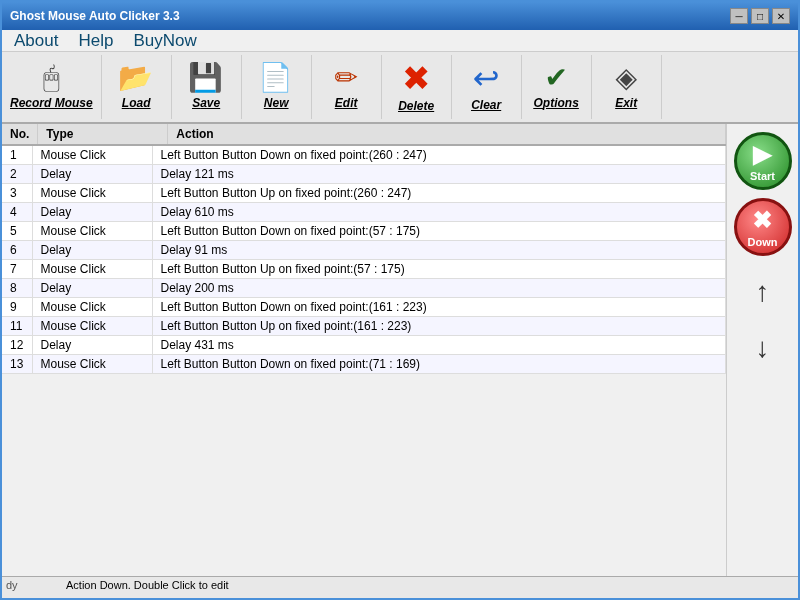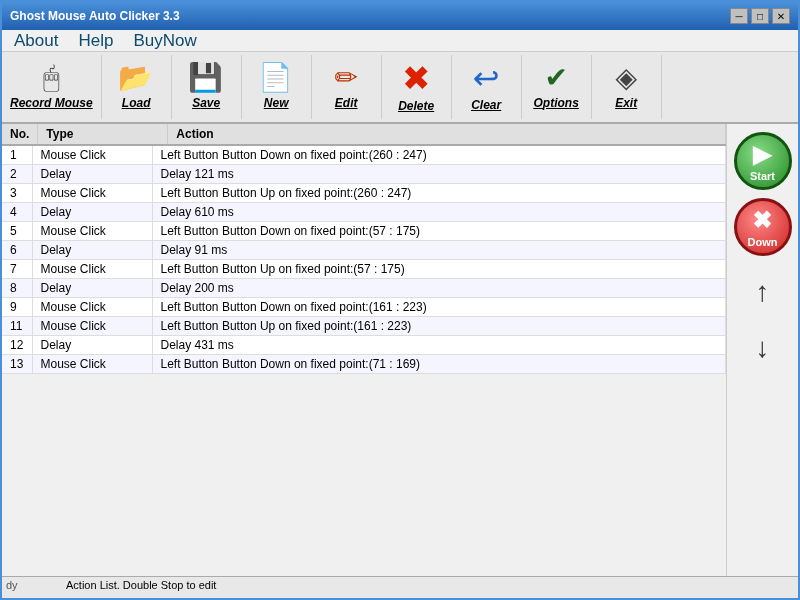--- a/index.html
+++ b/index.html
@@ -376,15 +376,15 @@
         <span class="side-icon">✖</span>
         <span>Down</span>
       </div>
       <div class="arrow-btn">↑</div>
       <div class="arrow-btn">↓</div>
     </div>
   </div>
 
   <div id="status-bar">
     <span id="status-left">dy</span>
-    <span id="status-right">Action List.  Double Stop to edit</span>
+    <span id="status-right">Action Down.  Double Click to edit</span>
   </div>
 </div>
 
 </body></html>

